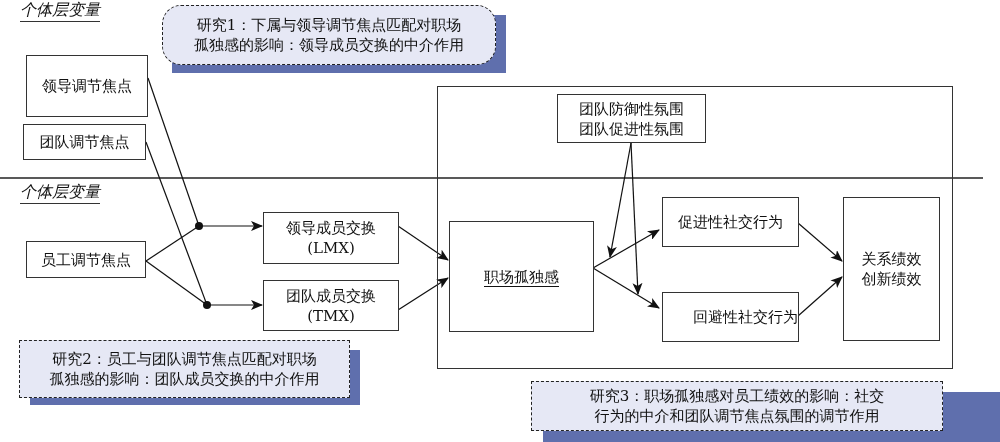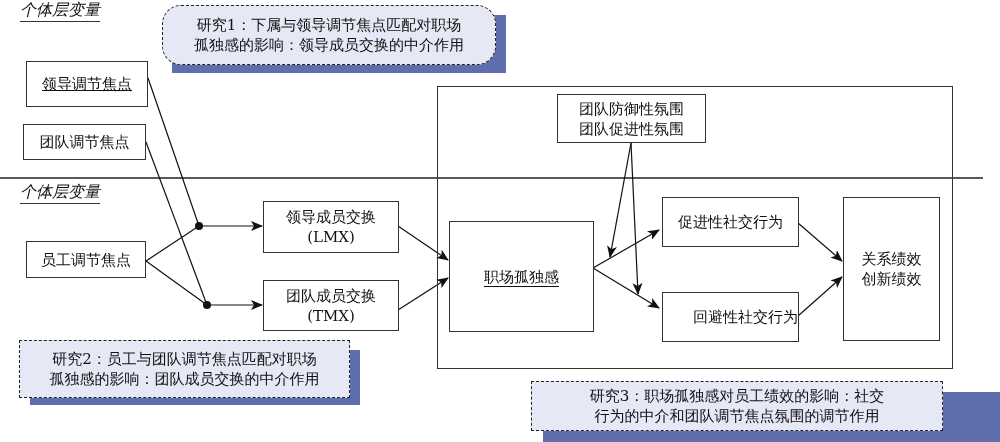--- a/index.html
+++ b/index.html
@@ -71,30 +71,30 @@
   <div>研究2：员工与团队调节焦点匹配对职场</div>
   <div>孤独感的影响：团队成员交换的中介作用</div>
 </div>
 
 <div class="shadow" style="left:543px; top:392px; width:457px; height:50px;"></div>
 <div class="study" style="left:531px; top:381px; width:412px; height:50px;">
   <div>研究3：职场孤独感对员工绩效的影响：社交</div>
   <div>行为的中介和团队调节焦点氛围的调节作用</div>
 </div>
 
-<div class="box" style="left:26px; top:61px; width:122px; height:46px;text-decoration:underline;">
+<div class="box" style="left:26px; top:55px; width:122px; height:62px;">
   <span>领导调节焦点</span>
 </div>
 <div class="box" style="left:23px; top:124px; width:123px; height:36px;">
   <span>团队调节焦点</span>
 </div>
 <div class="box" style="left:26px; top:241px; width:120px; height:37px;">
   <span>员工调节焦点</span>
 </div>
-<div class="box" style="left:263px; top:201px; width:136px; height:52px;">
+<div class="box" style="left:263px; top:212px; width:136px; height:52px;">
   <span>领导成员交换</span>
   <span>(LMX)</span>
 </div>
 <div class="box" style="left:263px; top:280px; width:136px; height:51px;">
   <span>团队成员交换</span>
   <span>(TMX)</span>
 </div>
 <div class="box" style="left:557px; top:94px; width:149px; height:49px;">
   <span>团队防御性氛围</span>
   <span>团队促进性氛围</span>

